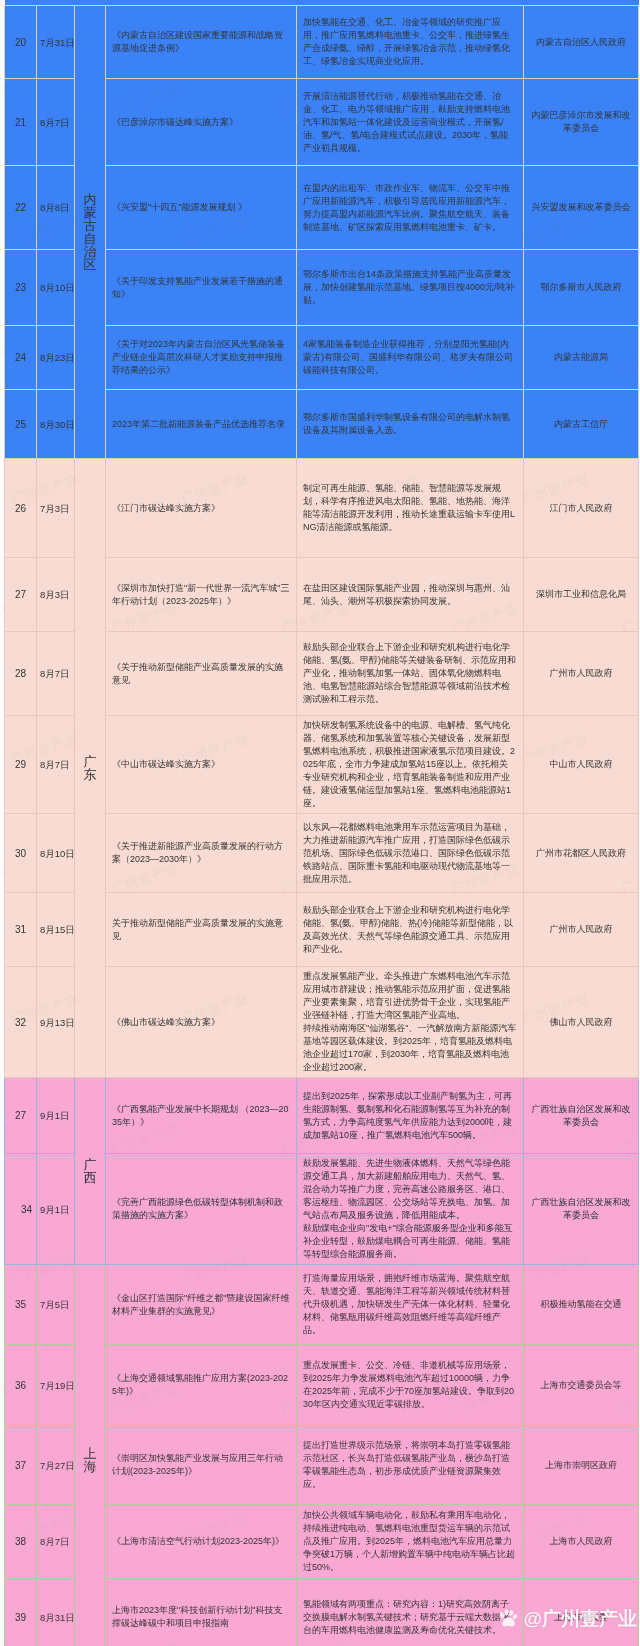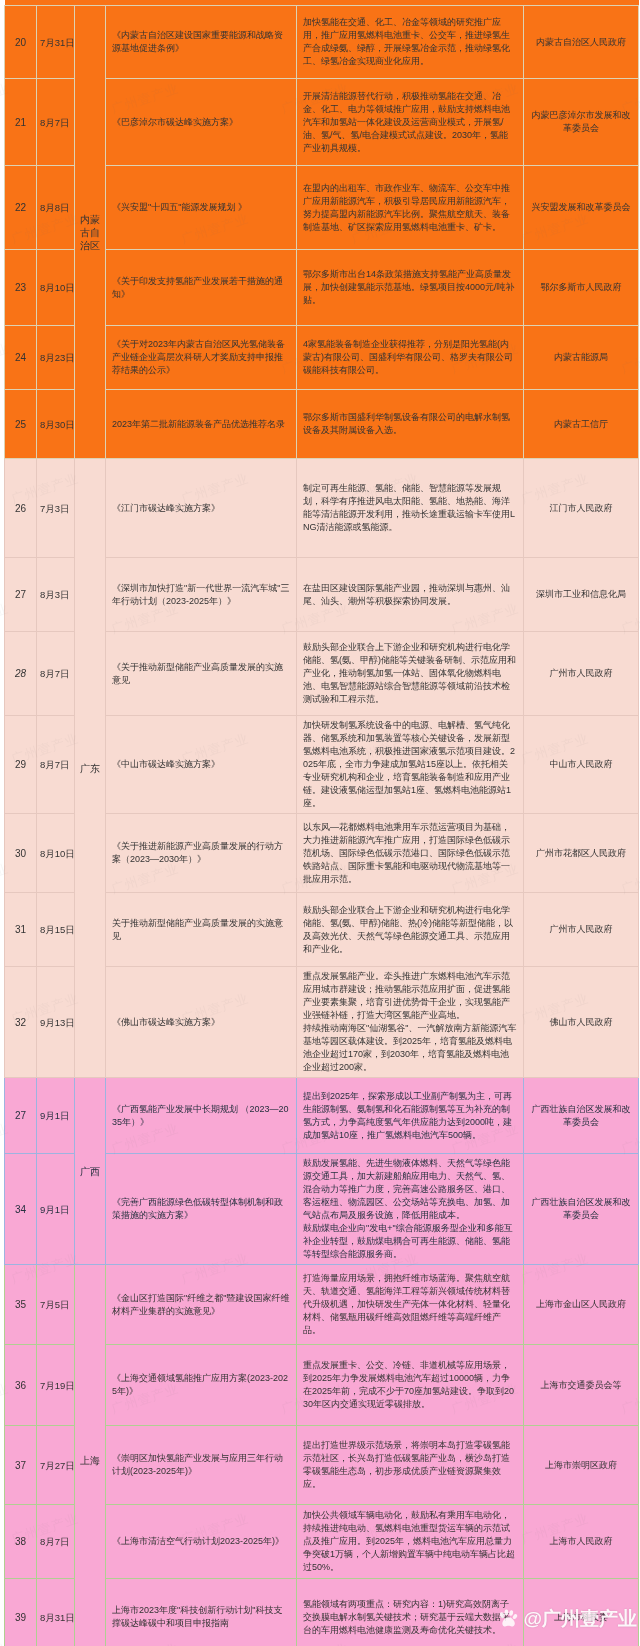--- a/index.html
+++ b/index.html
@@ -3,27 +3,27 @@
 <meta charset="utf-8">
 <style>
   html,body{margin:0;padding:0;background:#ffffff;}
   body{font-family:"Liberation Sans","DejaVu Sans",sans-serif;}
   #stage{position:relative;width:640px;height:1646px;background:#ffffff;overflow:hidden;margin:0;}
   table.policy{border-collapse:collapse;table-layout:fixed;width:634px;margin:0 0 0 4px;}
   td{border:1px solid rgba(120,110,90,0.28);vertical-align:middle;color:#333333;
      font-size:9px;line-height:13px;padding:4px 4px;word-break:break-all;overflow:hidden;}
   td.c-no{text-align:center;font-size:10px;}
   td.c-date{text-align:left;padding-left:3px;font-size:9.5px;white-space:nowrap;}
-  td.c-region{text-align:center;font-size:10px;}
+  td.c-region{text-align:center;font-size:13px;}
   td.c-title{padding:3px 6px;}
   td.c-content{text-align:left;padding:3px 6px;white-space:pre-line;}
   td.c-agency{text-align:center;padding:3px 5px;}
   tr.sliver td{height:5px;padding:0;border-top:none;border-left:none;border-right:none;}
   
-  .s0 td{background:#f97316;border-color:#ddd2b3;}
+  .s0 td{background:#3b82f6;border-color:#ddd2b3;}
   .s1 td{background:#f8dbd2;border-color:#e6c8bf;}
   .s2 td{background:#f9a8d4;border-color:#9db4e0;color:#26303f;}
   .s3 td{background:#f9a8d4;border-color:#b0cf92;}
   
   #wm-layer{position:absolute;inset:0;pointer-events:none;z-index:5;}
   .wm-tile{position:absolute;font-size:13px;color:#6b6b6b;opacity:0.055;
            transform:rotate(-18deg);white-space:nowrap;letter-spacing:1px;}
   
   #credit{position:absolute;right:3px;bottom:14px;z-index:6;display:flex;align-items:center;
           gap:3px;color:rgba(255,255,255,0.92);font-size:19px;font-weight:bold;
@@ -100,21 +100,21 @@
           <td class="c-agency">江门市人民政府</td>
         </tr>
         <tr class="s1">
           <td class="c-no" style="height: 65px;">27</td>
           <td class="c-date">8月3日</td>
           <td class="c-title">《深圳市加快打造"新一代世界一流汽车城"三年行动计划（2023-2025年）》</td>
           <td class="c-content">在盐田区建设国际氢能产业园，推动深圳与惠州、汕尾、汕头、潮州等积极探索协同发展。</td>
           <td class="c-agency">深圳市工业和信息化局</td>
         </tr>
         <tr class="s1">
-          <td class="c-no" style="height: 75px; font-style: italic;">28</td>
+          <td class="c-no" style="height: 75px;">28</td>
           <td class="c-date">8月7日</td>
           <td class="c-title">《关于推动新型储能产业高质量发展的实施意见</td>
           <td class="c-content">鼓励头部企业联合上下游企业和研究机构进行电化学储能、氢(氨、甲醇)储能等关键装备研制、示范应用和产业化，推动制氢加氢一体站、固体氧化物燃料电池、电氢智慧能源站综合智慧能源等领域前沿技术检测试验和工程示范。</td>
           <td class="c-agency">广州市人民政府</td>
         </tr>
         <tr class="s1">
           <td class="c-no" style="height: 85px;">29</td>
           <td class="c-date">8月7日</td>
           <td class="c-title">《中山市碳达峰实施方案》</td>
           <td class="c-content">加快研发制氢系统设备中的电源、电解槽、氢气纯化器、储氢系统和加氢装置等核心关键设备，发展新型氢燃料电池系统，积极推进国家液氢示范项目建设。2025年底，全市力争建成加氢站15座以上。依托相关专业研究机构和企业，培育氢能装备制造和应用产业链。建设液氢储运型加氢站1座、氢燃料电池能源站1座。</td>
@@ -145,34 +145,34 @@
         <tr class="s2">
           <td class="c-no" style="height: 67px;">27</td>
           <td class="c-date">9月1日</td>
           <td class="c-region" rowspan="2">广西</td>
           <td class="c-title">《广西氢能产业发展中长期规划
 （2023—2035年）》</td>
           <td class="c-content">提出到2025年，探索形成以工业副产制氢为主，可再生能源制氢、氨制氢和化石能源制氢等互为补充的制氢方式，力争高纯度氢气年供应能力达到2000吨，建成加氢站10座，推广氢燃料电池汽车500辆。</td>
           <td class="c-agency">广西壮族自治区发展和改革委员会</td>
         </tr>
         <tr class="s2">
-          <td class="c-no" style="height: 100px;">34</td>
+          <td class="c-no" style="height: 100px; text-align: right;">34</td>
           <td class="c-date">9月1日</td>
           <td class="c-title">《完善广西能源绿色低碳转型体制机制和政策措施的实施方案》</td>
           <td class="c-content">鼓励发展氢能、先进生物液体燃料、天然气等绿色能源交通工具，加大新建船舶应用电力、天然气、氢、混合动力等推广力度，完善高速公路服务区、港口、客运枢纽、物流园区、公交场站等充换电、加氢、加气站点布局及服务设施，降低用能成本。
 鼓励煤电企业向"发电+"综合能源服务型企业和多能互补企业转型，鼓励煤电耦合可再生能源、储能、氢能等转型综合能源服务商。</td>
           <td class="c-agency">广西壮族自治区发展和改革委员会</td>
         </tr>
         <tr class="s3">
           <td class="c-no" style="height: 71px;">35</td>
           <td class="c-date">7月5日</td>
           <td class="c-region" rowspan="5">上海</td>
           <td class="c-title">《金山区打造国际"纤维之都"暨建设国家纤维材料产业集群的实施意见》</td>
           <td class="c-content">打造海量应用场景，拥抱纤维市场蓝海。聚焦航空航天、轨道交通、氢能海洋工程等新兴领域传统材料替代升级机遇，加快研发生产壳体一体化材料、轻量化材料、储氢瓶用碳纤维高效阻燃纤维等高端纤维产品。</td>
-          <td class="c-agency">上海市金山区人民政府</td>
+          <td class="c-agency">积极推动氢能在交通</td>
         </tr>
         <tr class="s3">
           <td class="c-no" style="height: 72px;">36</td>
           <td class="c-date">7月19日</td>
           <td class="c-title">《上海交通领域氢能推广应用方案(2023-2025年)》</td>
           <td class="c-content">重点发展重卡、公交、冷链、非道机械等应用场景，到2025年力争发展燃料电池汽车超过10000辆，力争在2025年前，完成不少于70座加氢站建设。争取到2030年区内交通实现近零碳排放。</td>
           <td class="c-agency">上海市交通委员会等</td>
         </tr>
         <tr class="s3">
           <td class="c-no" style="height: 70px;">37</td>

